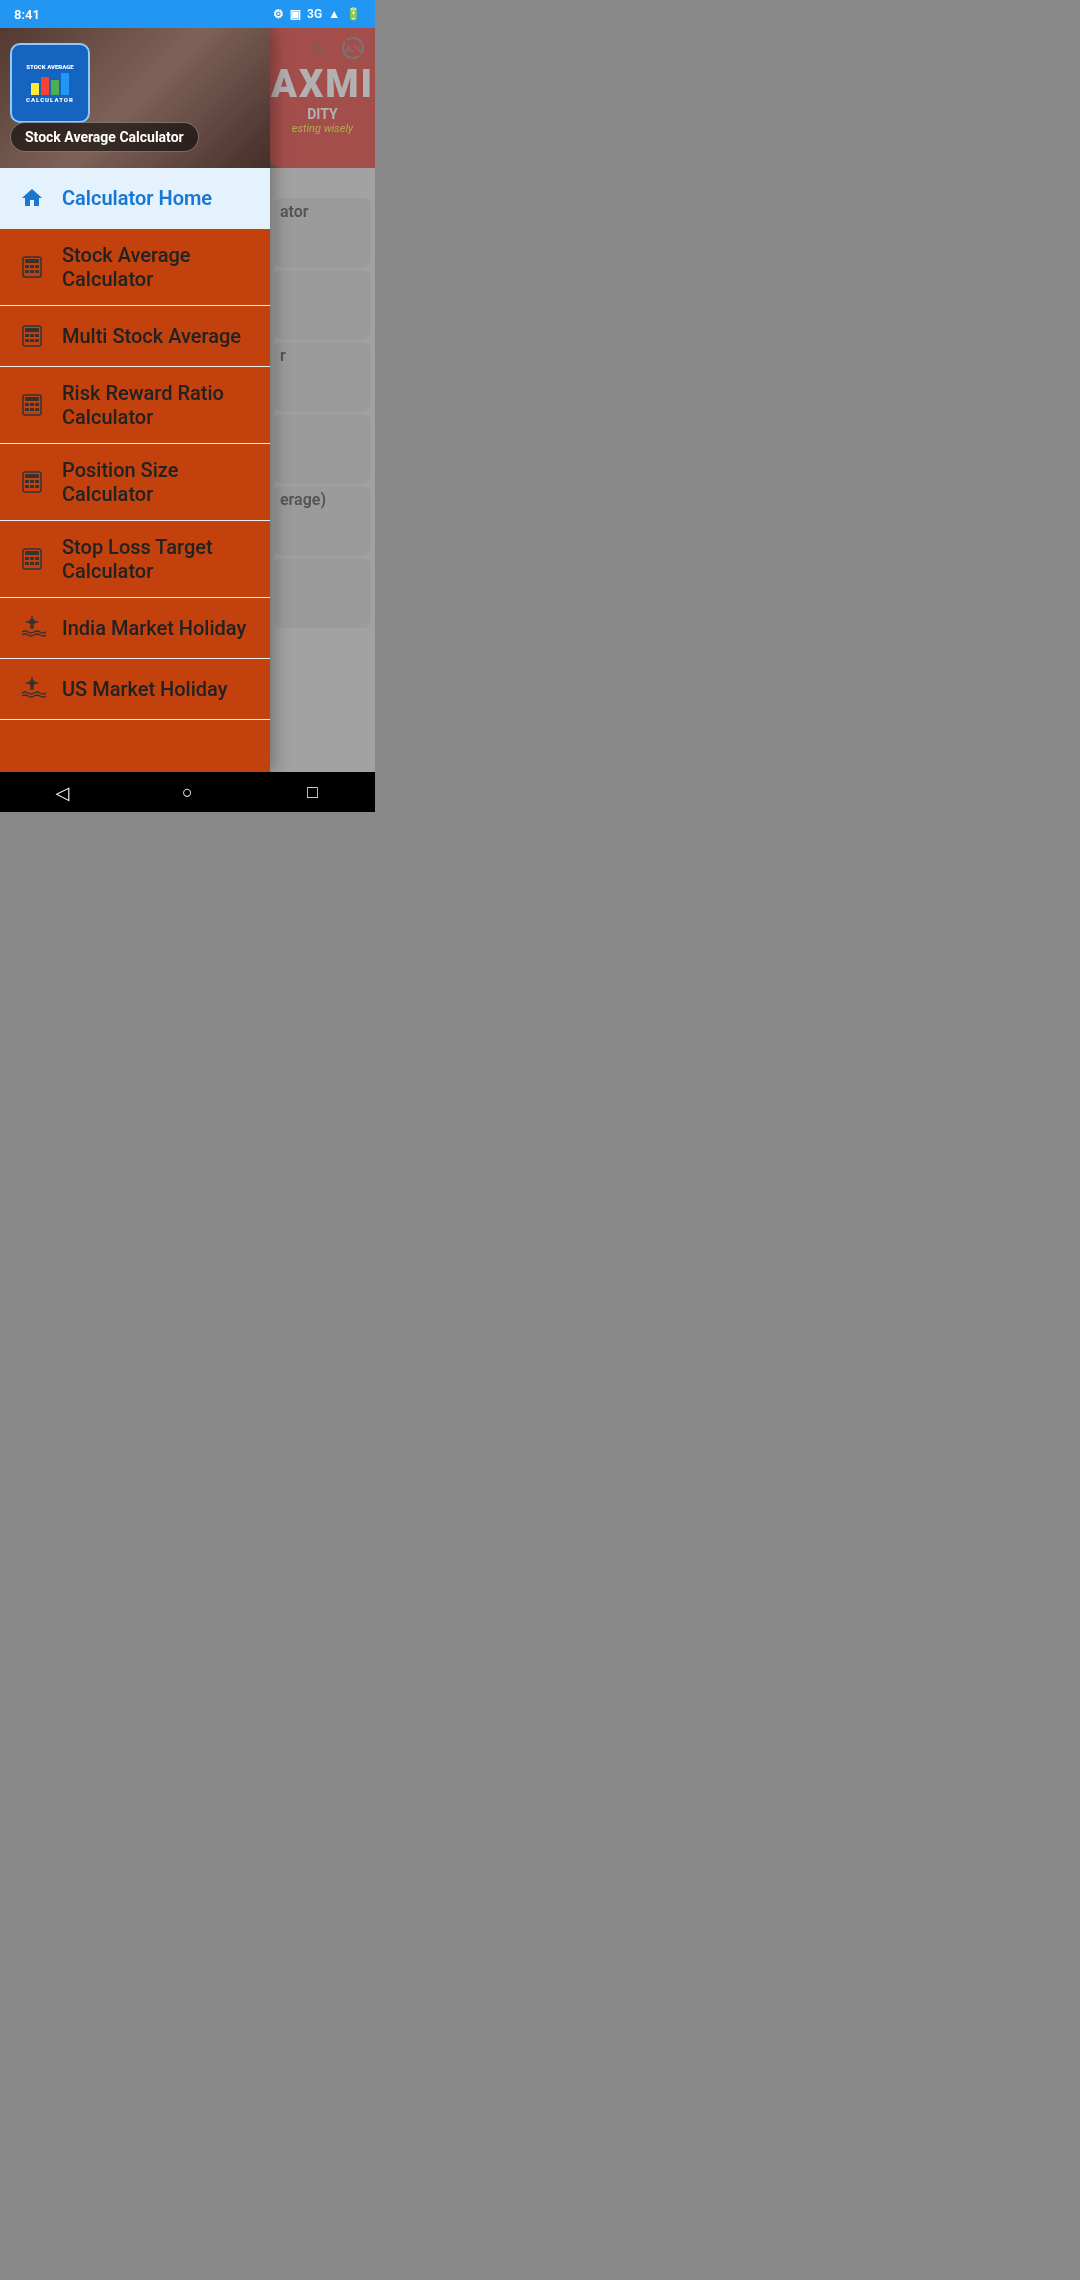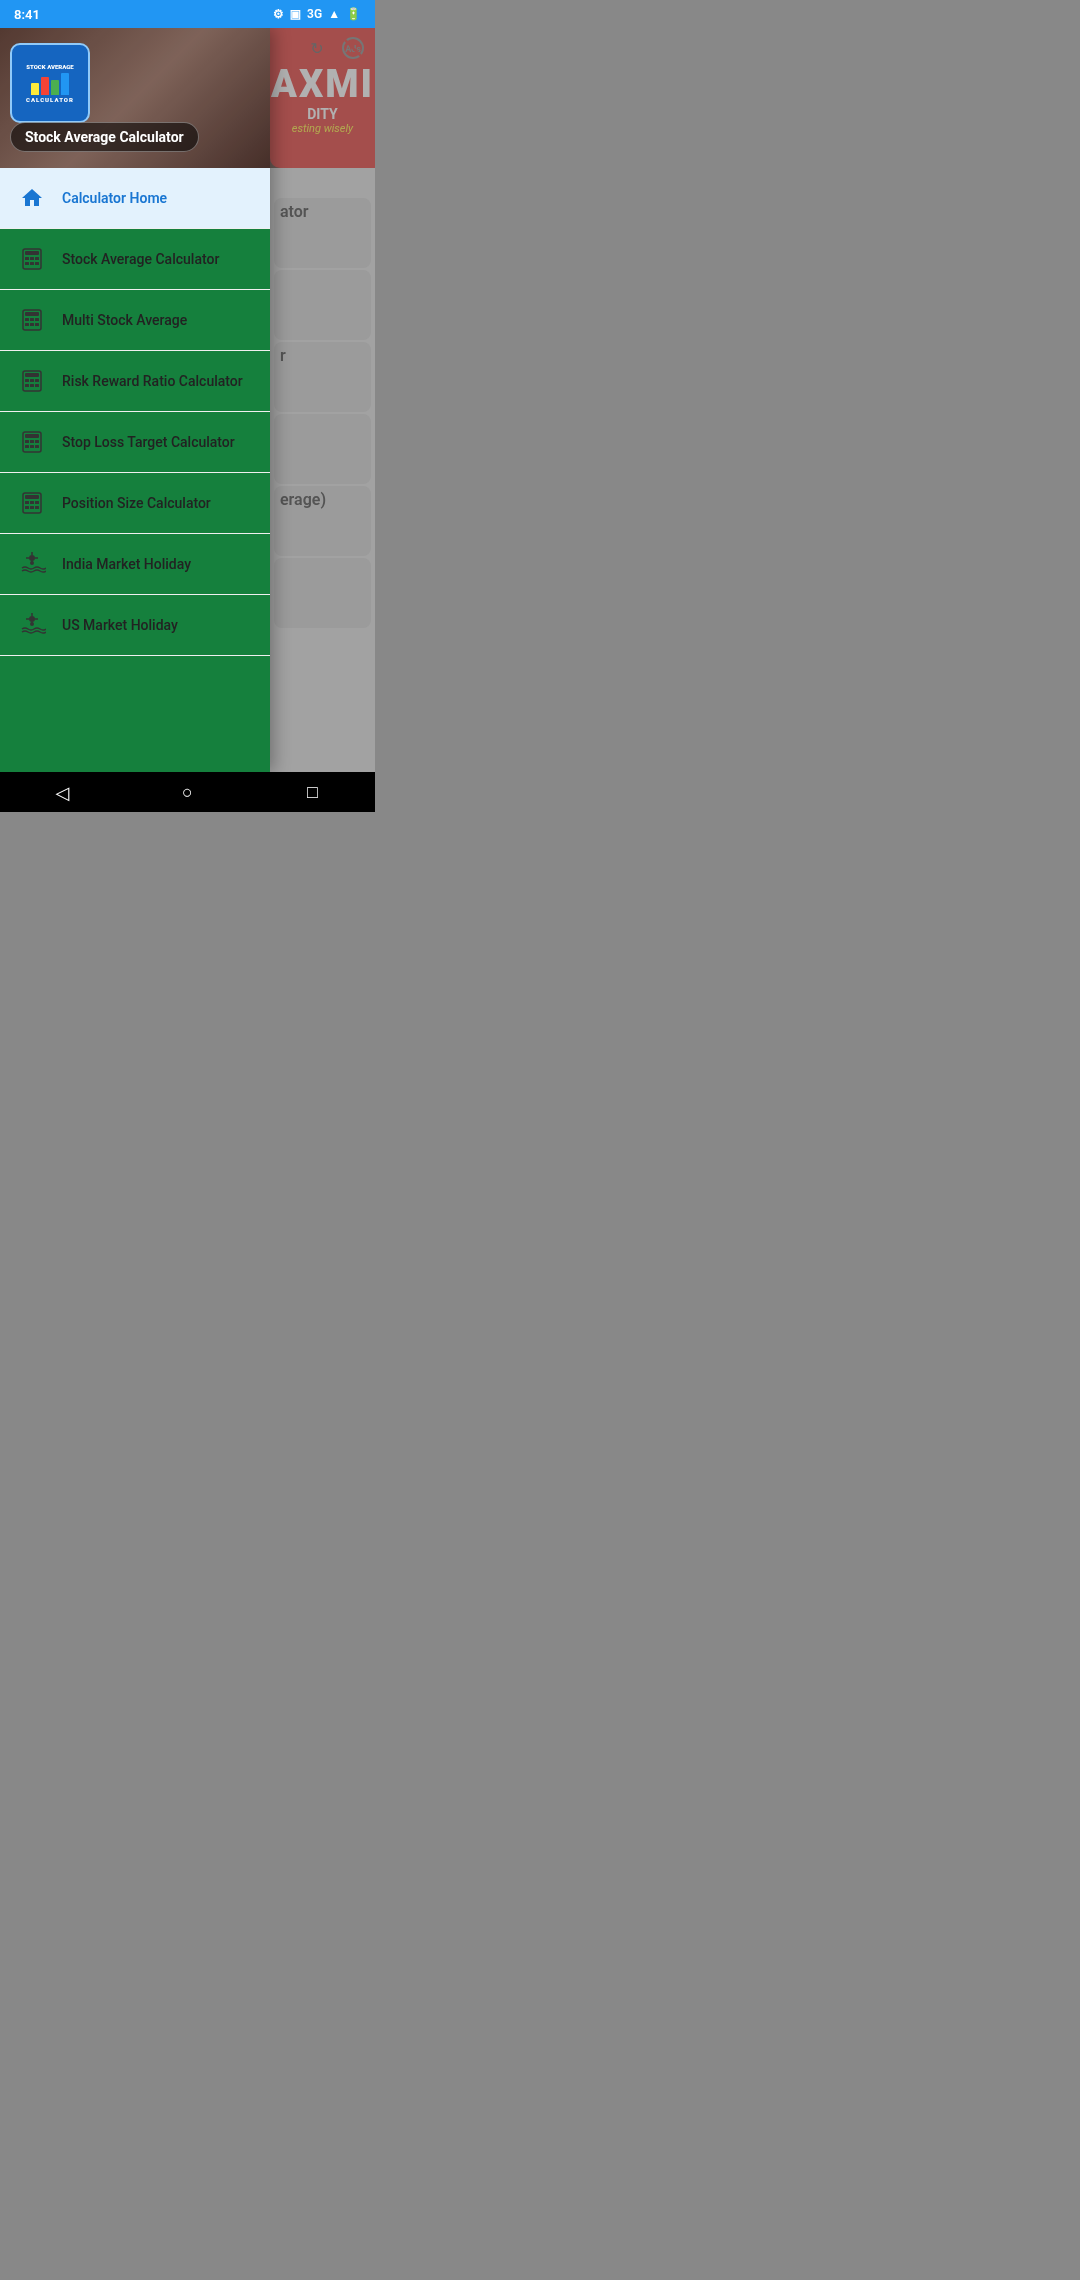--- a/index.html
+++ b/index.html
@@ -149,21 +149,21 @@
       font-weight: 600;
     }
 
     
     .drawer {
       position: absolute;
       top: 28px;
       left: 0;
       width: 270px;
       height: calc(812px - 28px - 40px);
-      background: #15803d;
+      background: #c2410c;
       z-index: 20;
       overflow-y: auto;
       box-shadow: 4px 0 16px rgba(0,0,0,0.3);
     }
 
     
     .drawer-header {
       width: 100%;
       height: 140px;
       background: linear-gradient(135deg, #5d4037 0%, #8d6e63 50%, #4e342e 100%);
@@ -232,21 +232,21 @@
       width: 32px;
       height: 32px;
       display: flex;
       align-items: center;
       justify-content: center;
       font-size: 22px;
       flex-shrink: 0;
     }
 
     .menu-label {
-      font-size: 14px;
+      font-size: 20px;
       color: #222;
       font-weight: 500;
     }
 
     .menu-item.active .menu-label {
       color: #1976d2;
       font-weight: 600;
     }
     .menu-item.active .menu-icon {
       color: #1976d2;
@@ -421,37 +421,37 @@
           <rect x="3" y="2" width="18" height="20" rx="2" ry="2" fill="none" stroke="#333" stroke-width="1.5"></rect>
           <rect x="5" y="4" width="14" height="4" rx="1" fill="#333"></rect>
           <rect x="5" y="10" width="4" height="3" rx="0.5" fill="#333"></rect>
           <rect x="10" y="10" width="4" height="3" rx="0.5" fill="#333"></rect>
           <rect x="15" y="10" width="4" height="3" rx="0.5" fill="#333"></rect>
           <rect x="5" y="15" width="4" height="3" rx="0.5" fill="#333"></rect>
           <rect x="10" y="15" width="4" height="3" rx="0.5" fill="#333"></rect>
           <rect x="15" y="15" width="4" height="3" rx="0.5" fill="#333"></rect>
         </svg>
       </div>
-      <span class="menu-label">Stop Loss Target Calculator</span>
+      <span class="menu-label">Position Size Calculator</span>
     </div>
 
     <div class="menu-item">
       <div class="menu-icon">
         <svg width="24" height="24" viewBox="0 0 24 24" fill="#333">
           <rect x="3" y="2" width="18" height="20" rx="2" ry="2" fill="none" stroke="#333" stroke-width="1.5"></rect>
           <rect x="5" y="4" width="14" height="4" rx="1" fill="#333"></rect>
           <rect x="5" y="10" width="4" height="3" rx="0.5" fill="#333"></rect>
           <rect x="10" y="10" width="4" height="3" rx="0.5" fill="#333"></rect>
           <rect x="15" y="10" width="4" height="3" rx="0.5" fill="#333"></rect>
           <rect x="5" y="15" width="4" height="3" rx="0.5" fill="#333"></rect>
           <rect x="10" y="15" width="4" height="3" rx="0.5" fill="#333"></rect>
           <rect x="15" y="15" width="4" height="3" rx="0.5" fill="#333"></rect>
         </svg>
       </div>
-      <span class="menu-label">Position Size Calculator</span>
+      <span class="menu-label">Stop Loss Target Calculator</span>
     </div>
 
 
 
     <div class="menu-item">
       <div class="menu-icon">
         <svg width="28" height="28" viewBox="0 0 28 28" fill="#333">
 
           <circle cx="14" cy="8" r="3" fill="#333"></circle>
           <path d="M14 2 L14 5 M14 11 L14 14 M8 8 L11 8 M17 8 L20 8" stroke="#333" stroke-width="1.5"></path>

